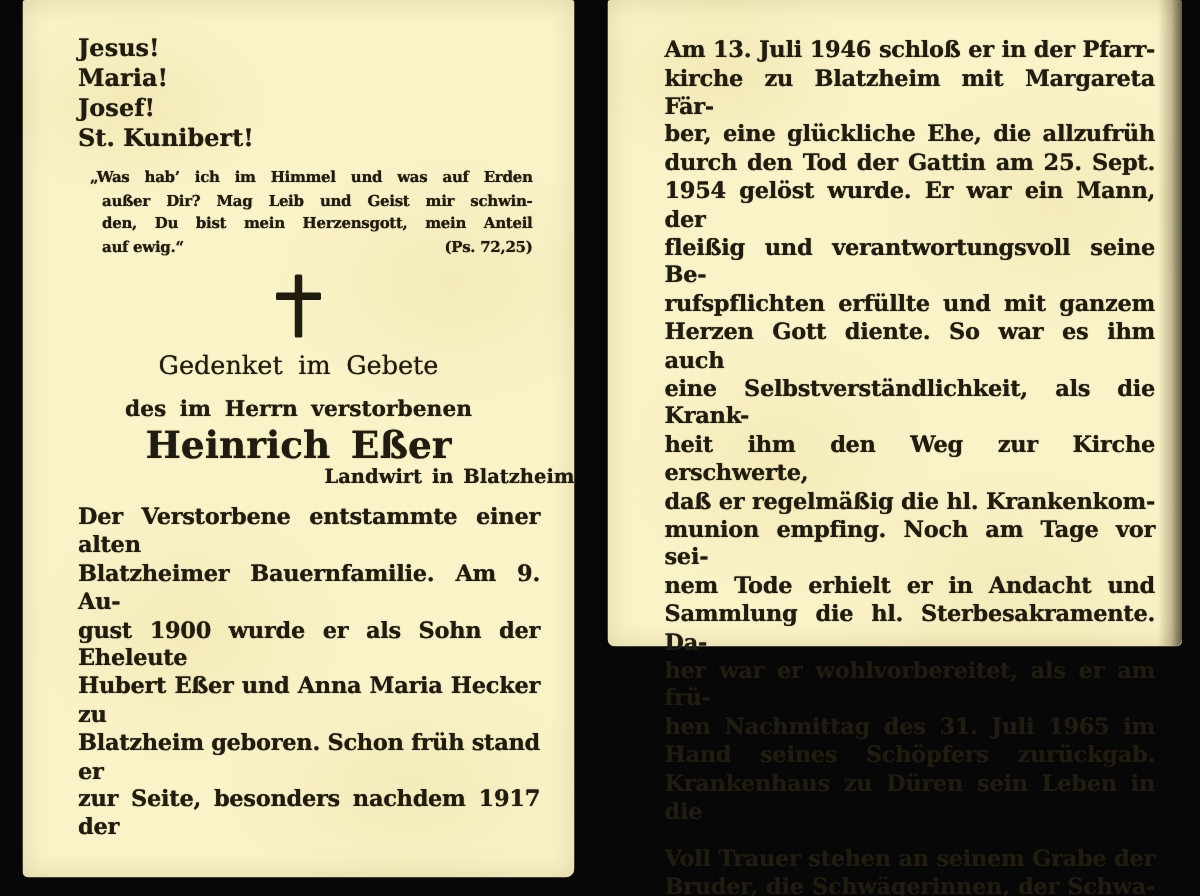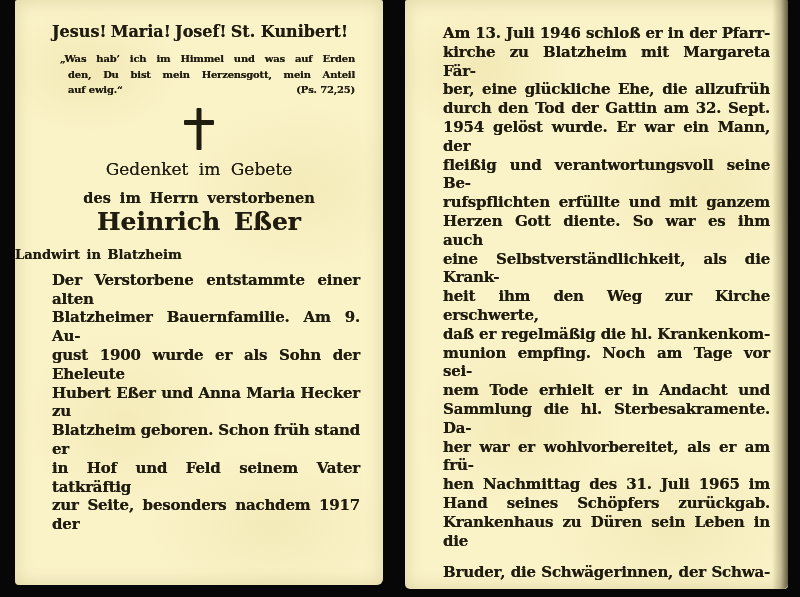--- a/index.html
+++ b/index.html
@@ -16,27 +16,28 @@
     background:
       radial-gradient(ellipse 130px 90px at 20% 12%, rgba(214,190,110,.20), transparent 70%),
       radial-gradient(ellipse 170px 120px at 78% 32%, rgba(214,190,110,.16), transparent 70%),
       radial-gradient(ellipse 150px 130px at 30% 72%, rgba(220,196,116,.18), transparent 70%),
       radial-gradient(ellipse 180px 110px at 70% 90%, rgba(210,186,106,.15), transparent 70%),
       var(--color-paper, #faf3c8);
     box-shadow: inset 0 0 18px rgba(110, 85, 25, .20);
     text-shadow: 0 0 .6px rgba(32,28,16,.85);
   }
   .page-left  { left: 15px;  width: 368px; height: 585px; border-radius: 2px 2px 6px 4px; }
-  .page-right { left: 405px; width: 383px; height: 589px; border-radius: 2px 2px 4px 5px; }
+  .page-right { left: 405px; width: 383px; height: 431px; border-radius: 2px 2px 4px 5px; }
 
   .inv {
     display: flex; justify-content: space-between;
-    margin: 22px 35px 0 37px;
+    margin: 22px 9px 0 37px;
     font-size: 16px; font-weight: bold; line-height: 20px;
     white-space: nowrap;
+    flex-direction: column;
   }
   .quote {
     margin: 9px 28px 0 45px;
     font-size: 10px; font-weight: bold;
     line-height: 15.6px; letter-spacing: -0.2px;
   }
   .quote .tline { padding-left: 8px; }
   .quote .tline:first-child { padding-left: 0; }
   .quote-end { display: flex; justify-content: space-between; padding-left: 8px; }
 
@@ -46,21 +47,21 @@
   .cross { position: relative; width: 34px; height: 42px; margin: 10px auto 0; }
   .cross-v { position: absolute; left: 50%; top: 0; width: 5px; height: 42px;
              transform: translateX(-50%); background: currentColor; border-radius: 1px; }
   .cross-h { position: absolute; top: 12px; left: 2px; width: 30px; height: 5px;
              background: currentColor; border-radius: 1px; }
 
   .h-ged   { margin-top: 9px;  text-align: center; font-size: 17px;  font-weight: normal; word-spacing: 5px;  line-height: 20px; }
   .h-sub   { margin-top: 10px; text-align: center; font-size: 14.5px;font-weight: bold; word-spacing: 4px;  line-height: 18px; }
   .h-herrn { margin-top: 8px;  text-align: center; font-size: 14px;  font-weight: bold; letter-spacing: 4.5px; line-height: 17px; }
   .h-name  { margin-top: 2px;  text-align: center; font-size: 25px;  font-weight: bold; word-spacing: 5px;  line-height: 26px; }
-  .h-occ   { margin-top: 12px;  text-align: left; font-size: 13px;  font-weight: bold; word-spacing: 2px;  line-height: 16px; }
+  .h-occ   { margin-top: 1px;  text-align: right; font-size: 13px;  font-weight: bold; word-spacing: 2px;  line-height: 16px; }
 
   .body-text {
     font-weight: bold; font-size: 15px;
     line-height: 18.8px; letter-spacing: -0.2px;
   }
   .page-left  .body-text { margin: 8px 23px 0 37px; }
   .page-right .body-text { margin: 24px 18px 0 38px; }
   .page-right .p2        { margin-top: 13px; }
 
   .page-edge-right {
@@ -78,20 +79,21 @@
     <div class="inv">
       <span>Jesus!</span>
       <span>Maria!</span>
       <span>Josef!</span>
       <span>St. Kunibert!</span>
     </div>
 
     <div class="quote">
       <div>
           <div class="tline">„Was hab’ ich im Himmel und was auf Erden</div>
+          <div class="tline">außer Dir? Mag Leib und Geist mir schwin-</div>
           <div class="tline">den, Du bist mein Herzensgott, mein Anteil</div>
         </div>
       <div class="quote-end">
         <span>auf ewig.“</span>
         <span>(Ps. 72,25)</span>
       </div>
     </div>
 
     <div class="cross">
       <span class="cross-v"></span>
@@ -102,45 +104,45 @@
     <div class="h-sub">des im Herrn verstorbenen</div>
     <div class="h-name">Heinrich Eßer</div>
     <div class="h-occ">Landwirt in Blatzheim</div>
 
     <div class="body-text">
         <div class="tline">Der Verstorbene entstammte einer alten</div>
         <div class="tline">Blatzheimer Bauernfamilie. Am 9. Au-</div>
         <div class="tline">gust 1900 wurde er als Sohn der Eheleute</div>
         <div class="tline">Hubert Eßer und Anna Maria Hecker zu</div>
         <div class="tline">Blatzheim geboren. Schon früh stand er</div>
-        <div class="tline">in Hof und Feld seinem Vater tatkräftig</div>
         <div class="tline">zur Seite, besonders nachdem 1917 der</div>
       </div>
   </section>
 
   <section class="page page-right">
     <div class="body-text last-left">
         <div class="tline">Am 13. Juli 1946 schloß er in der Pfarr-</div>
         <div class="tline">kirche zu Blatzheim mit Margareta Fär-</div>
         <div class="tline">ber, eine glückliche Ehe, die allzufrüh</div>
-        <div class="tline">durch den Tod der Gattin am 32. Sept.</div>
+        <div class="tline">durch den Tod der Gattin am 25. Sept.</div>
         <div class="tline">1954 gelöst wurde. Er war ein Mann, der</div>
         <div class="tline">fleißig und verantwortungsvoll seine Be-</div>
         <div class="tline">rufspflichten erfüllte und mit ganzem</div>
         <div class="tline">Herzen Gott diente. So war es ihm auch</div>
         <div class="tline">eine Selbstverständlichkeit, als die Krank-</div>
         <div class="tline">heit ihm den Weg zur Kirche erschwerte,</div>
         <div class="tline">daß er regelmäßig die hl. Krankenkom-</div>
         <div class="tline">munion empfing. Noch am Tage vor sei-</div>
         <div class="tline">nem Tode erhielt er in Andacht und</div>
         <div class="tline">Sammlung die hl. Sterbesakramente. Da-</div>
         <div class="tline">her war er wohlvorbereitet, als er am frü-</div>
         <div class="tline">hen Nachmittag des 31. Juli 1965 im</div>
         <div class="tline">Hand seines Schöpfers zurückgab.</div>
         <div class="tline">Krankenhaus zu Düren sein Leben in die</div>
       </div>
     <div class="body-text p2">
+        <div class="tline">Voll Trauer stehen an seinem Grabe der</div>
         <div class="tline">Bruder, die Schwägerinnen, der Schwa-</div>
       </div>
     <div class="page-edge-right"></div>
   </section>
 
 </div>
 
 </body></html>

